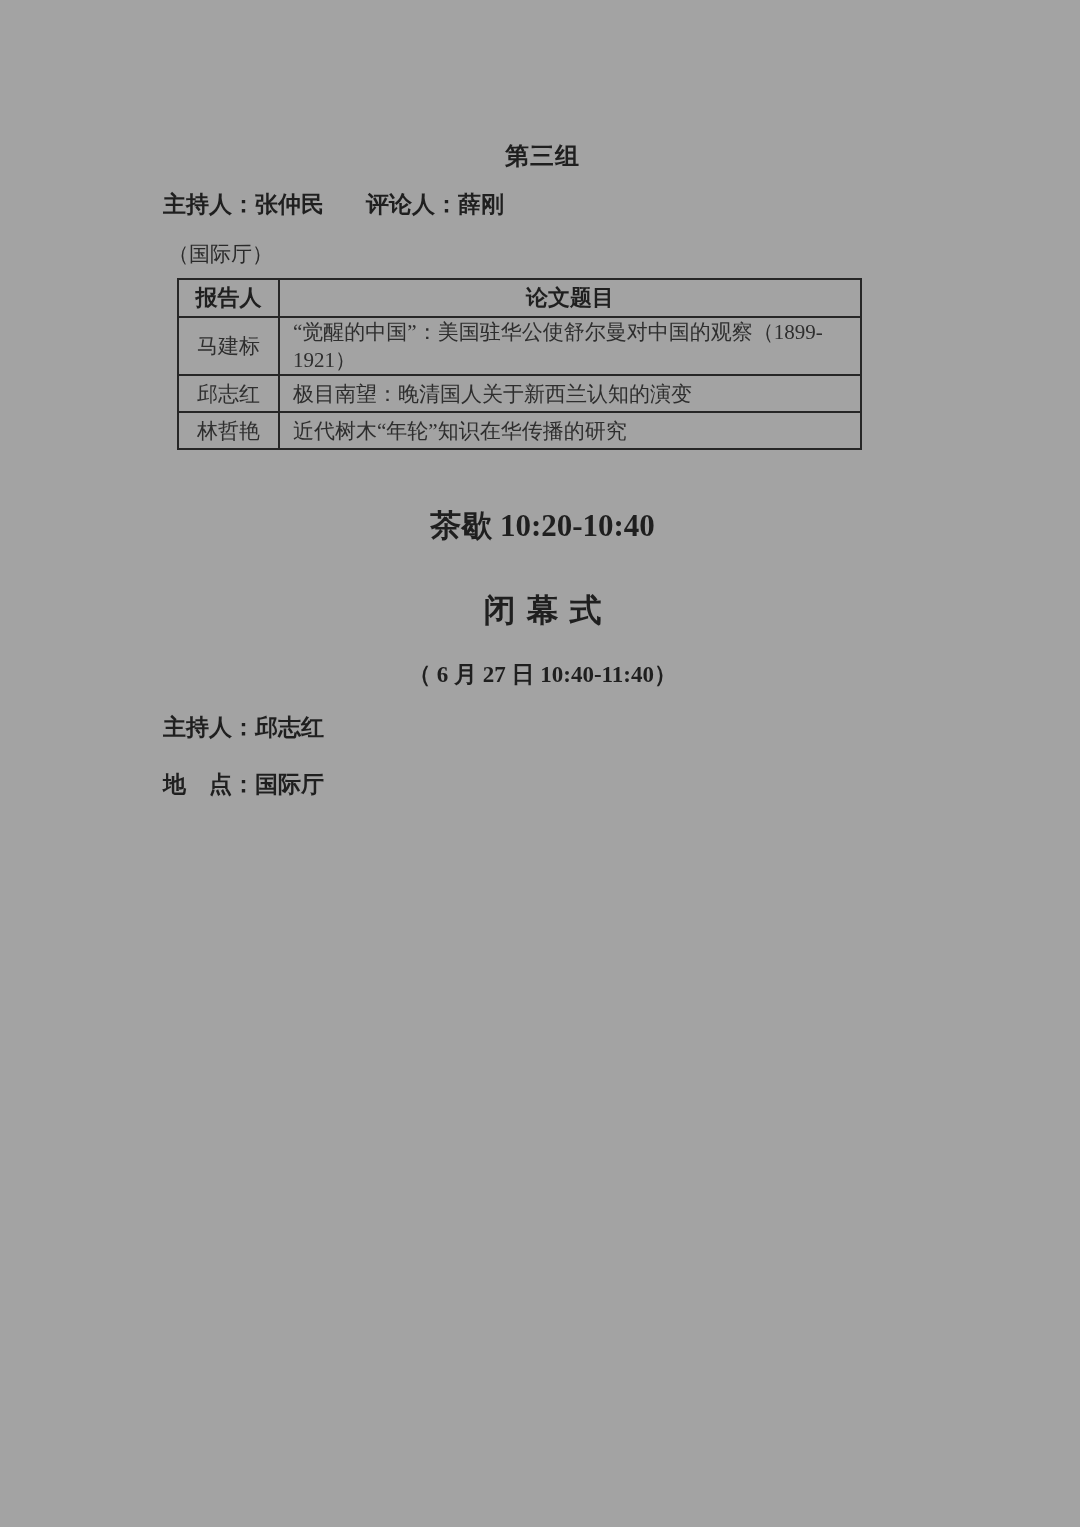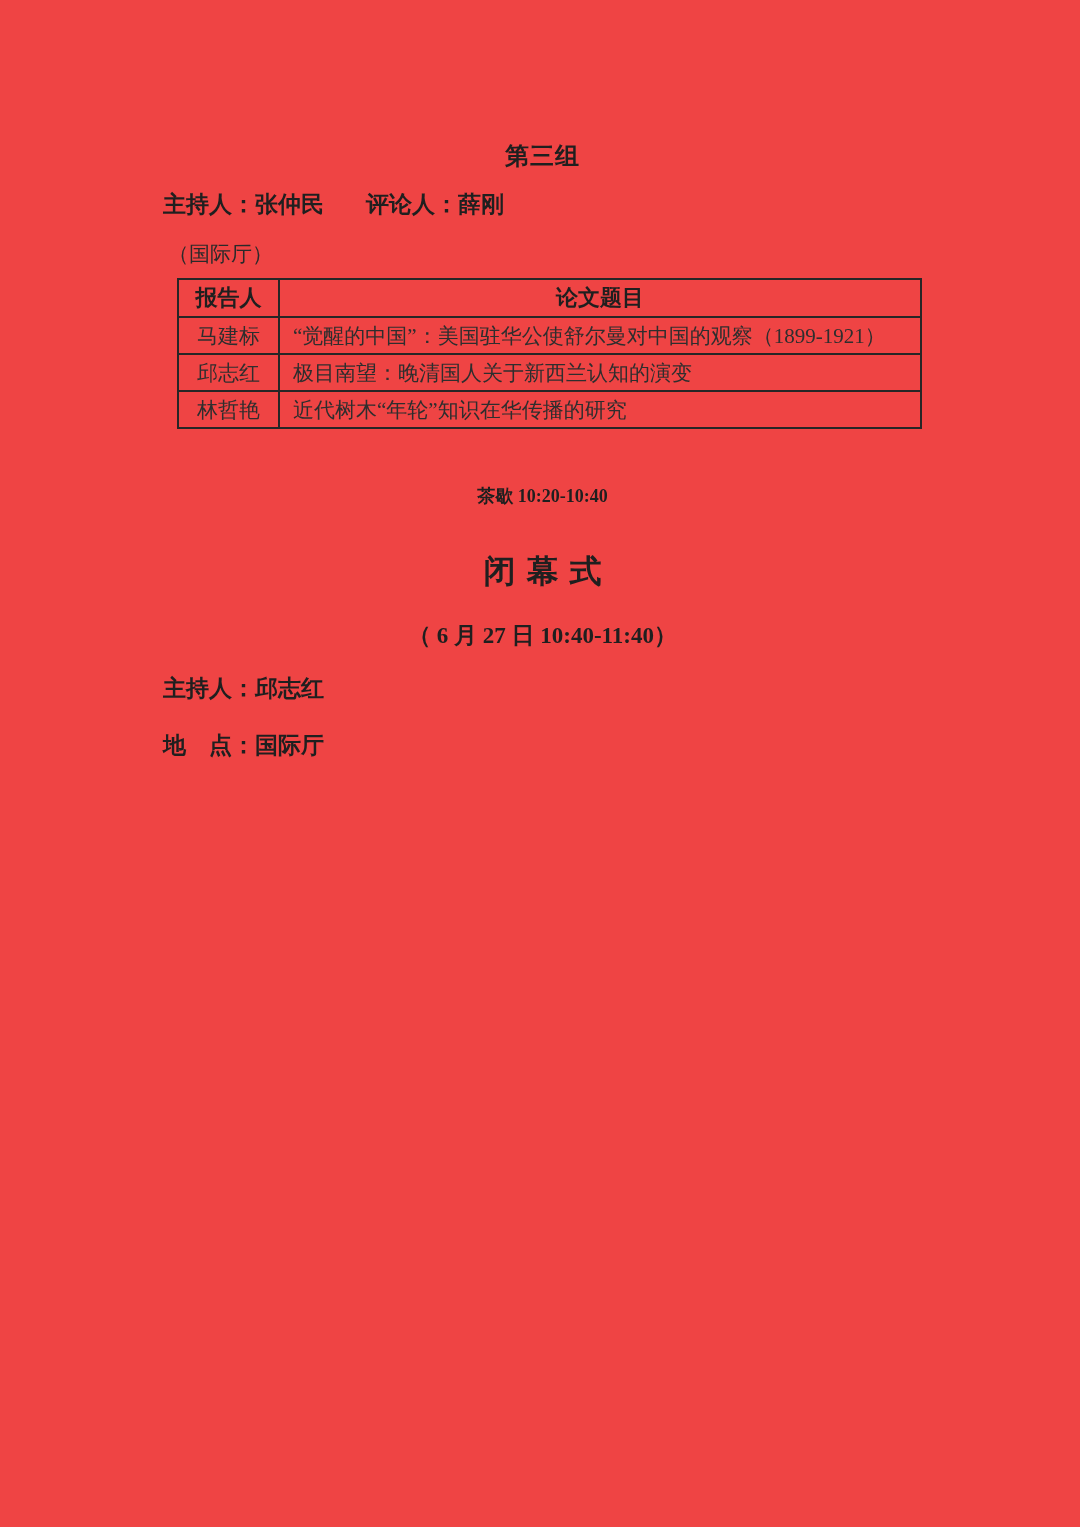--- a/index.html
+++ b/index.html
@@ -7,21 +7,21 @@
   body {
     width: 1080px;
     height: 1527px;
     font-family: "Liberation Serif", "DejaVu Serif", serif;
     color: #1f1f1f;
     overflow: hidden;
   }
   .page {
     width: 1080px;
     height: 1527px;
-    background: #ef4444;
+    background: #a3a3a3;
     padding: 140px 158px 0 163px;
   }
   .centered { text-align: center; }
 
   .session-title {
     font-size: 24px;
     font-weight: bold;
     letter-spacing: 1px;
     margin-bottom: 17px;
   }
@@ -35,42 +35,42 @@
   .venue-note {
     font-size: 21px;
     font-weight: normal;
     color: #2a2a2a;
     margin-bottom: 10px;
     padding-left: 5px;
   }
 
   table.papers {
     border-collapse: collapse;
-    width: 745px;
+    width: 685px;
     margin-left: 14px;
     table-layout: fixed;
   }
   table.papers th, table.papers td {
     border: 2px solid #262626;
     font-size: 21px;
     vertical-align: middle;
   }
   table.papers th {
     height: 38px;
     font-weight: bold;
     font-size: 22px;
     text-align: center;
   }
   table.papers td { height: 37px; border-radius: 15px; }
   table.papers .col-presenter { width: 101px; }
   td.presenter-cell { text-align: center; color: #2e2e2e; }
   td.title-cell { text-align: left; padding-left: 13px; color: #2e2e2e; }
 
   .tea-break {
-    font-size: 18px;
+    font-size: 31px;
     font-weight: bold;
     margin-top: 55px;
     font-family: Liberation Serif, serif;
   }
   .closing-title {
     font-size: 32px;
     font-weight: bold;
     letter-spacing: 11px;
     margin-top: 42px;
     text-indent: 11px; 

